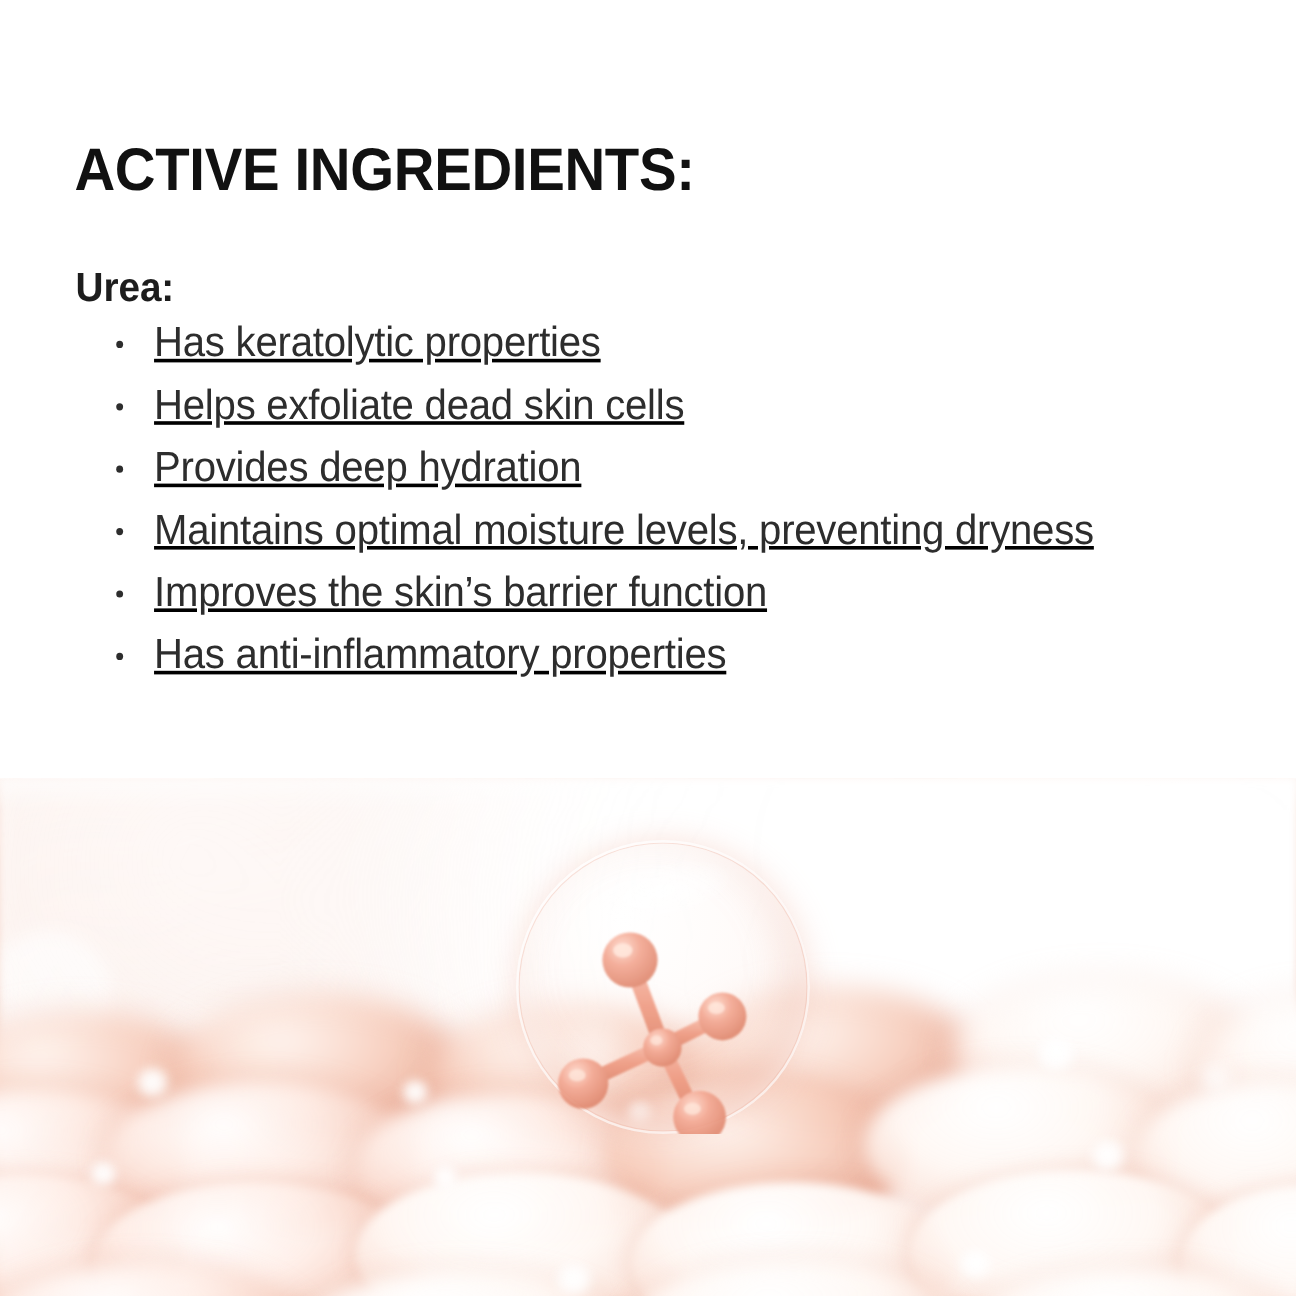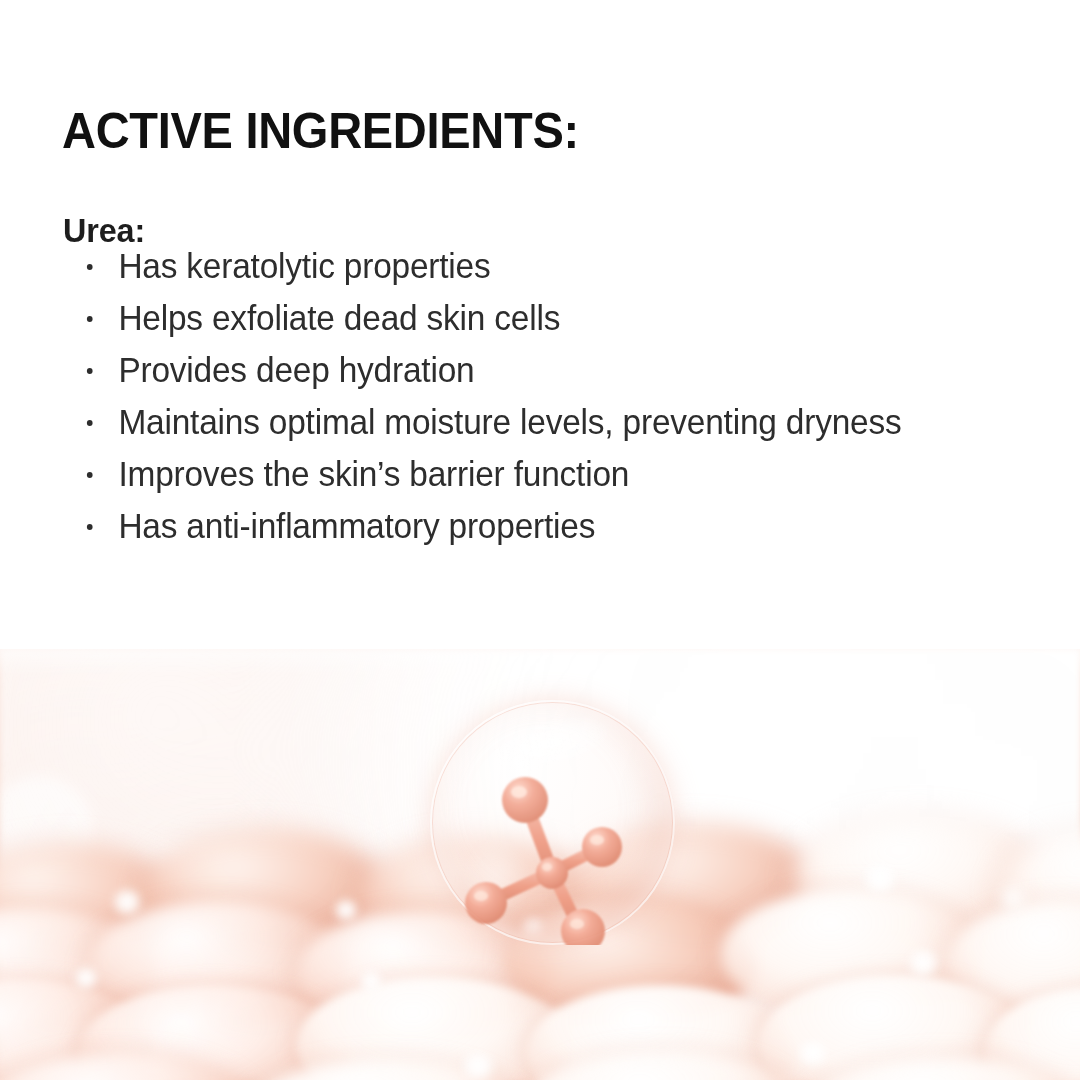--- a/index.html
+++ b/index.html
@@ -7,21 +7,21 @@
     width:1080px;height:1080px;
     background:#ffffff;
     font-family:"Liberation Sans",sans-serif;
     overflow:hidden;
     position:relative;
   }
   #page{position:relative;width:1080px;height:1080px;overflow:hidden;background:#fff;}
 
   
   .text-panel{
-    position:absolute;left:0;top:7px;width:940px;height:649px;
+    position:absolute;left:0;top:17px;width:940px;height:649px;
     background:#ffffff;
     box-sizing:border-box;
   }
   .title{
     position:absolute;left:62px;top:64px;
     font-family:"Liberation Sans",sans-serif;
     font-size:50px;
     font-weight:bold;
     letter-spacing:-0.3px;
     color:#111111;
@@ -36,21 +36,21 @@
     font-size:34px;
     font-weight:bold;
     color:#1d1d1d;
     letter-spacing:-0.1px;
     transform:scaleX(0.95);
     transform-origin:left top;
     white-space:nowrap;
   }
   .bullet-list{
     position:absolute;left:82px;top:231px;width:900px;
-    margin:2px;padding:0;list-style:none;
+    margin:12px;padding:0;list-style:none;text-decoration:underline;
   }
   .bullet-item{
     position:relative;
     padding-left:36px;
     font-family:"Liberation Sans",sans-serif;
     font-size:35px;
     font-weight:normal;
     color:#2d2d2d;
     line-height:52px;
     letter-spacing:-0.2px;

